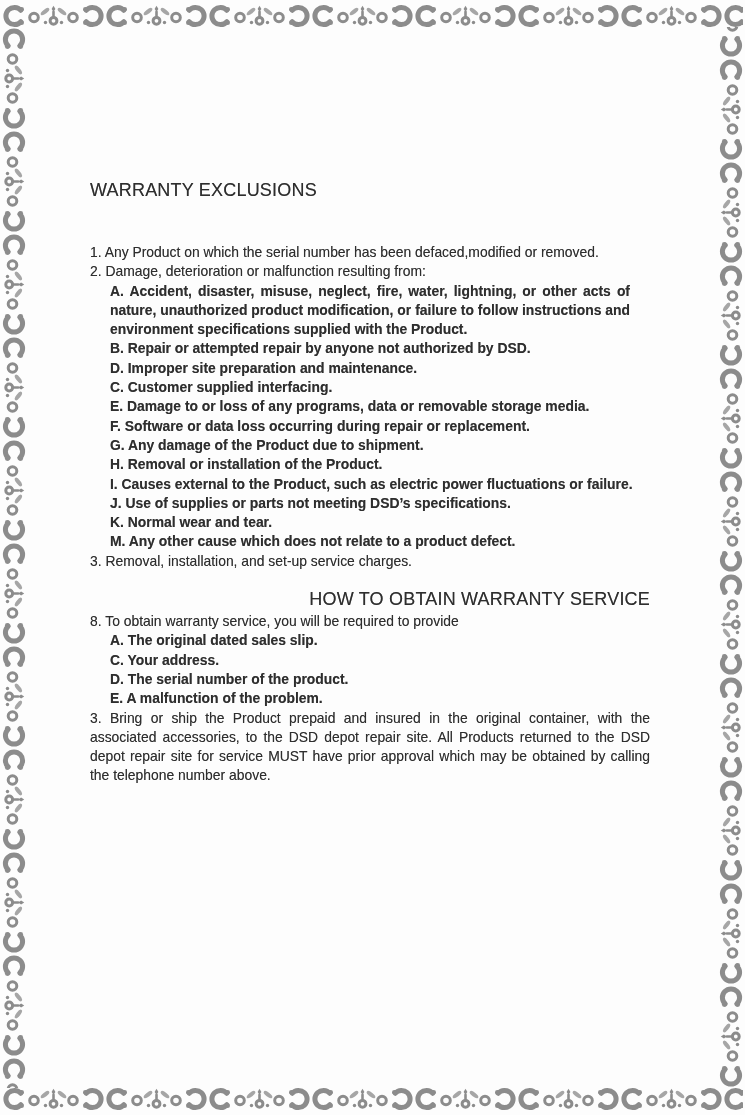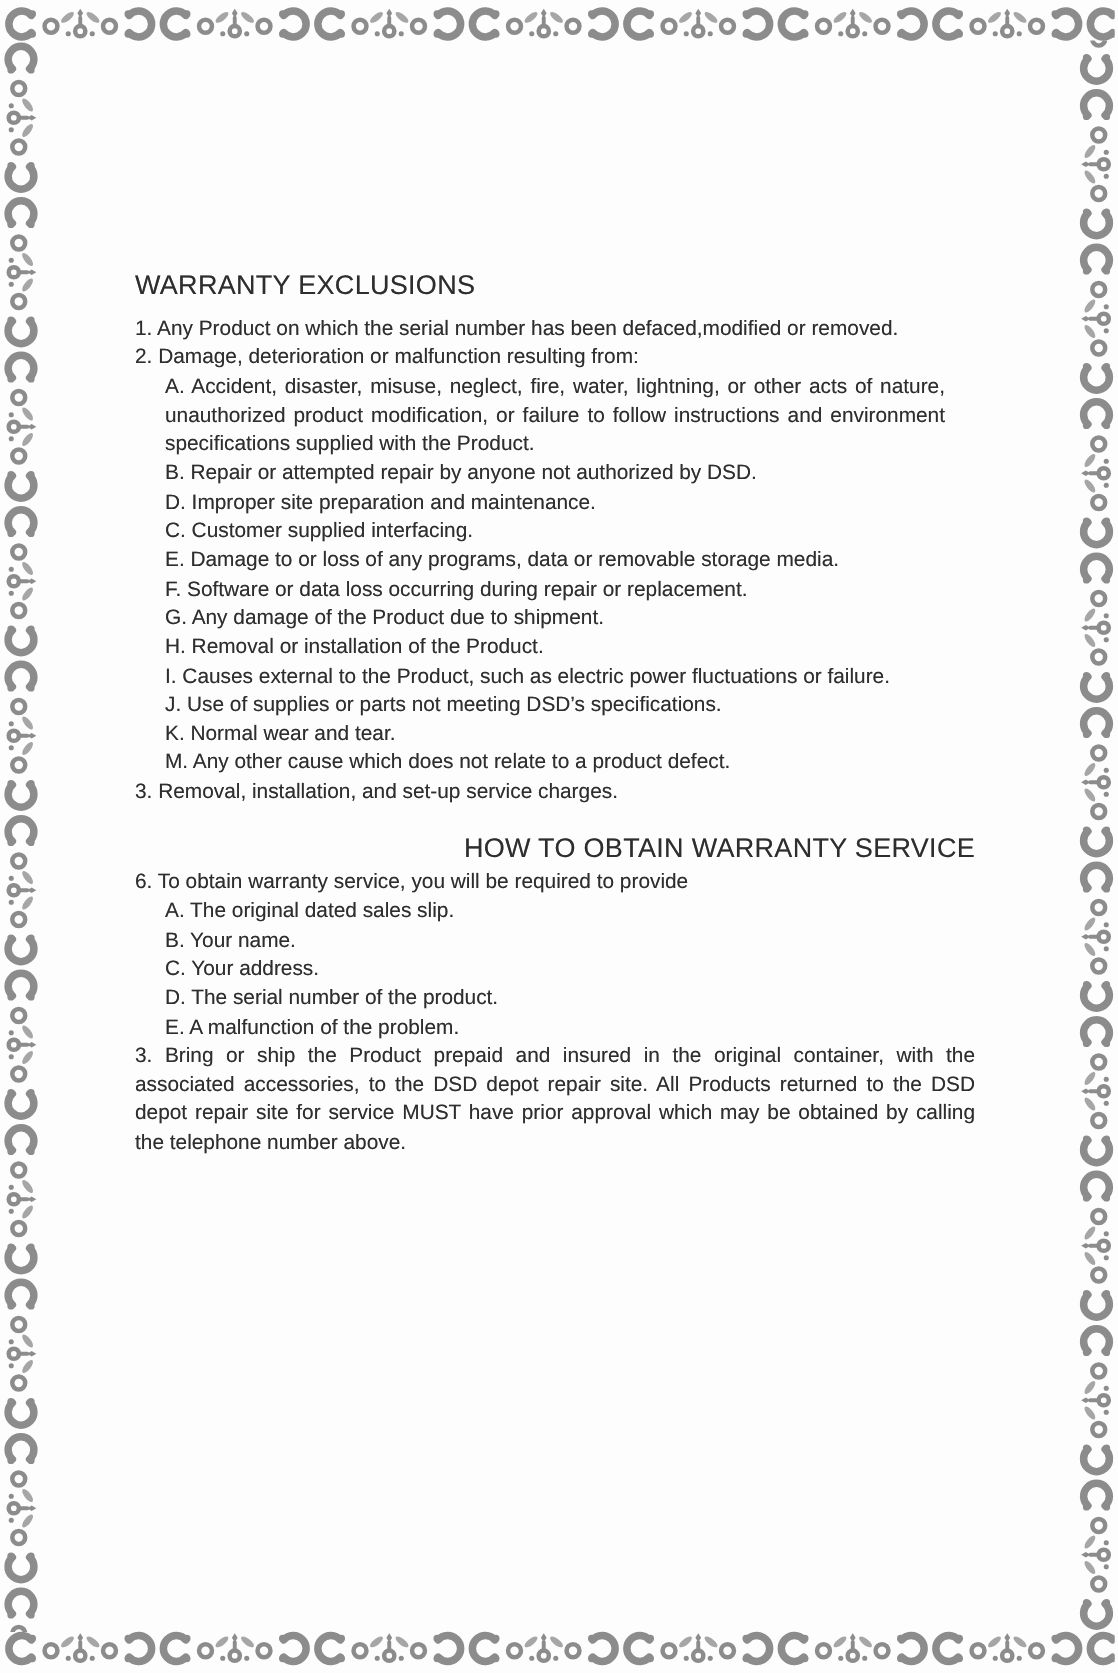--- a/index.html
+++ b/index.html
@@ -34,22 +34,22 @@
   .hd{
     font-size:18px;line-height:21px;font-weight:400;letter-spacing:0.2px;
     margin:0;color:var(--text);
     text-shadow:0 0 0.4px rgba(0,0,0,0.45);
   }
   p.body{
     margin:0;font-size:13.9px;line-height:19.3px;color:var(--text);
     text-shadow:0 0 0.3px rgba(0,0,0,0.4);
   }
   .intro{margin-top:2px;}
-  .list1{margin-top:8px;}
-  .ind{padding-left:20px;}
+  .list1{margin-top:42px;}
+  .ind{padding-left:20px;font-weight:bold;}
   .jst{text-align:justify;text-align-last:left;}
   .ind.jst{width:520px;}
   .sec2{margin-top:18px;}
   .sec2 .hd{margin-bottom:2px;text-align:right;}
 </style>
 </head>
 <body>
 
 <div class="page">
 
@@ -151,23 +151,22 @@
         <p class="body ind">K. Normal wear and tear.</p>
         <p class="body ind">M. Any other cause which does not relate to a product defect.</p>
         <p class="body">3. Removal, installation, and set-up service charges.</p>
       </div>
     </section>
 
     <section class="sec2">
       <h1 class="hd">HOW TO OBTAIN WARRANTY SERVICE</h1>
 
       <div>
-        <p class="body">6. To obtain warranty service, you will be required to provide</p>
+        <p class="body">8. To obtain warranty service, you will be required to provide</p>
         <p class="body ind">A. The original dated sales slip.</p>
-        <p class="body ind">B. Your name.</p>
         <p class="body ind">C. Your address.</p>
         <p class="body ind">D. The serial number of the product.</p>
         <p class="body ind">E. A malfunction of the problem.</p>
         <p class="body jst">3. Bring or ship the Product prepaid and insured in the original container, with the associated accessories, to the DSD depot repair site. All Products returned to the DSD depot repair site for service MUST have prior approval which may be obtained by calling the telephone number above.</p>
       </div>
     </section>
 
   </div>
 </div>
 

